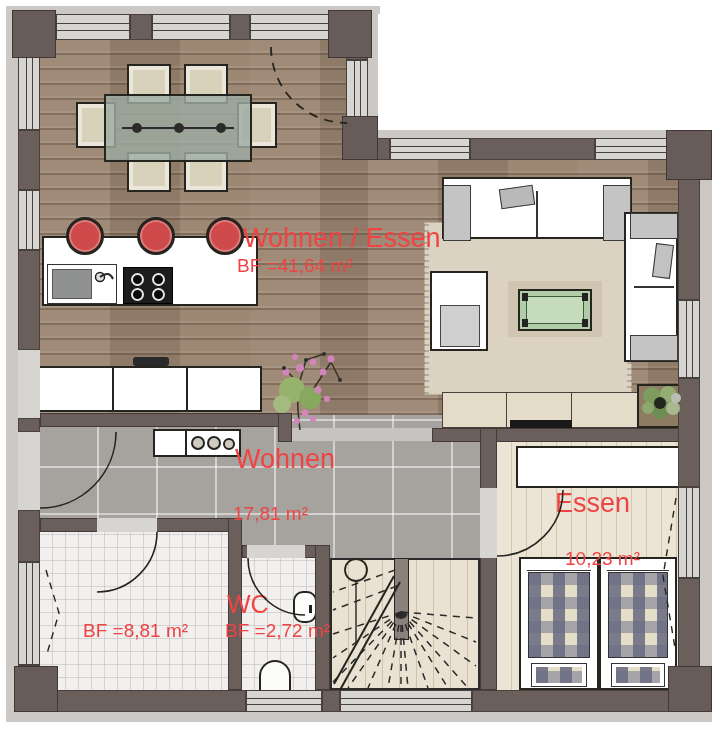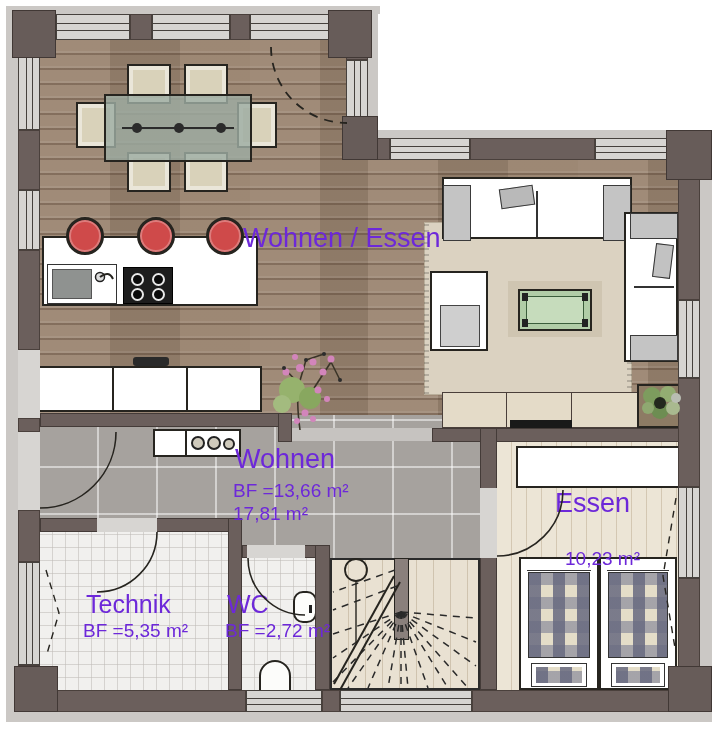--- a/index.html
+++ b/index.html
@@ -1,17 +1,17 @@
 <!DOCTYPE html>
 <html><head>
 <meta charset="utf-8">
 <style>
   html,body{margin:0;padding:0;background:#fff;}
   #plan{position:relative;width:720px;height:730px;background:#ffffff;overflow:hidden;
-        font-family:"Liberation Sans",sans-serif;color:#6d28d9;}
+        font-family:"Liberation Sans",sans-serif;color:#ef4444;}
   .abs{position:absolute;box-sizing:border-box;}
   .frame{background:#cbc8c5;}
   .wall{background:#6b5f5c;border:1px solid #4a403c;}
   .iwall{background:#6b5f5c;border:1px solid #443b38;}
   .corner{background:#675c59;border:1px solid #413835;}
   .win-h{background:#d7d5d2;border:1px solid #46413d;}
   .win-h.w26{background-image:linear-gradient(to bottom,transparent 8px,#46413d 8px,#46413d 9px,transparent 9px,transparent 15px,#46413d 15px,#46413d 16px,transparent 16px);}
   .win-h.w22{background-image:linear-gradient(to bottom,transparent 7px,#46413d 7px,#46413d 8px,transparent 8px,transparent 13px,#46413d 13px,#46413d 14px,transparent 14px);}
   .win-v{background:#d7d5d2;border:1px solid #46413d;}
   .win-v.w22{background-image:linear-gradient(to right,transparent 7px,#46413d 7px,#46413d 8px,transparent 8px,transparent 13px,#46413d 13px,#46413d 14px,transparent 14px);}
@@ -215,27 +215,26 @@
   <div class="abs wall" style="left:472px;top:690px;width:228px;height:22px"></div>
 
   <div class="abs corner" style="left:12px;top:10px;width:44px;height:48px"></div>
   <div class="abs corner" style="left:328px;top:10px;width:44px;height:48px"></div>
   <div class="abs corner" style="left:342px;top:116px;width:36px;height:44px"></div>
   <div class="abs corner" style="left:666px;top:130px;width:46px;height:50px"></div>
   <div class="abs corner" style="left:668px;top:666px;width:44px;height:46px"></div>
   <div class="abs corner" style="left:14px;top:666px;width:44px;height:46px"></div>
 
   <div class="room-name" style="left:243px;top:225px">Wohnen / Essen</div>
+  <div class="room-sub" style="left:237px;top:256px">BF =41,64 m²</div>
   <div class="room-name" style="left:235px;top:446px">Wohnen</div>
-  <div class="room-sub" style="left:233px;top:481px">BF =13,66 m²</div>
   <div class="room-sub" style="left:233px;top:504px">17,81 m²</div>
   <div class="room-name" style="left:555px;top:490px">Essen</div>
   <div class="room-sub" style="left:565px;top:549px">10,23 m²</div>
-  <div class="room-name sm" style="left:86px;top:592px">Technik</div>
-  <div class="room-sub" style="left:83px;top:621px">BF =5,35 m²</div>
+  <div class="room-sub" style="left:83px;top:621px">BF =8,81 m²</div>
   <div class="room-name sm" style="left:227px;top:592px">WC</div>
   <div class="room-sub" style="left:225px;top:621px">BF =2,72 m²</div>
 
   <svg class="abs" style="left:0;top:0" width="720" height="730" viewBox="0 0 720 730">
 
     <path class="ln" d="M 116 432 A 76 76 0 0 1 40 508" stroke-width="1.6"></path>
     <path class="ln" d="M 157 532 A 60 60 0 0 1 97 592" stroke-width="1.6"></path>
     <path class="ln" d="M 248 558 A 57 57 0 0 0 305 615" stroke-width="1.6"></path>
     <path class="ln" d="M 563 490 A 66 66 0 0 1 497 556" stroke-width="1.6"></path>
     <path class="ln" d="M 271 47 A 76 76 0 0 0 347 123" stroke-width="1.8" stroke-dasharray="9 7"></path>

